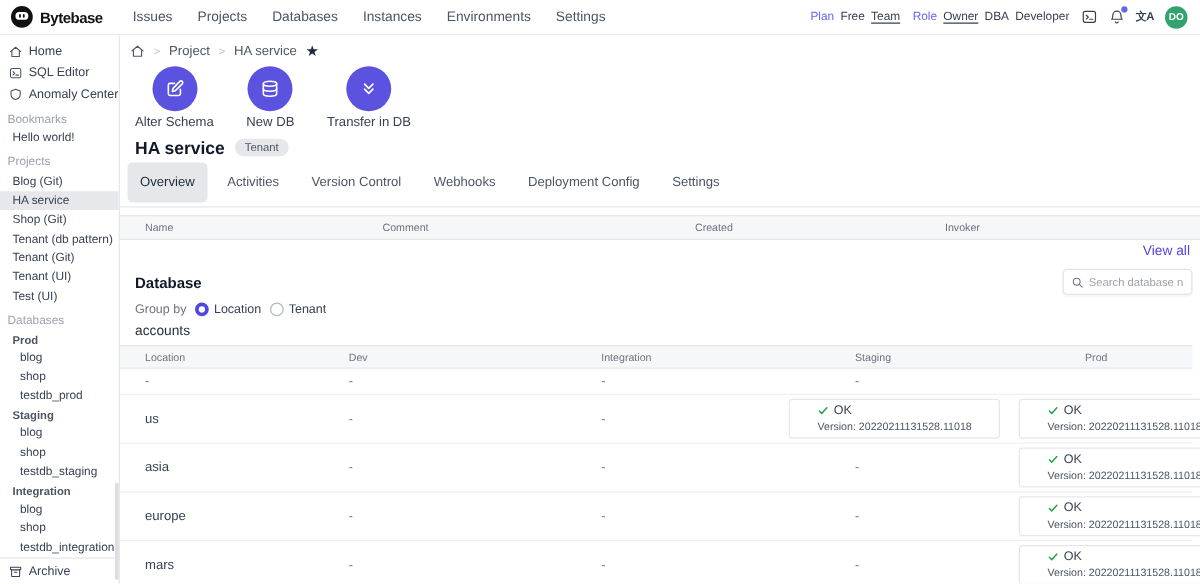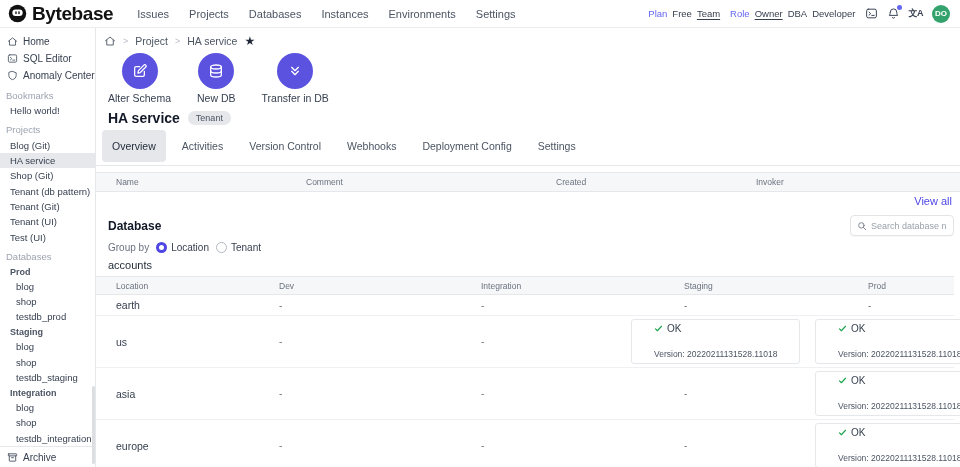--- a/index.html
+++ b/index.html
@@ -9,21 +9,21 @@
     --header-band:#f6f7f8;
   }
   *{box-sizing:border-box; margin:0; padding:0;}
   html,body{width:960px; height:467px; overflow:hidden; background:#fff;
     font-family:"Liberation Sans","DejaVu Sans",sans-serif; color:var(--text); font-size:10.5px;}
   svg{display:block;}
 
   
   header{height:28px; display:flex; align-items:center; padding:0 10px 0 8px; border-bottom:1px solid #ececee; background:#fff;}
   .brand{display:flex; align-items:center; gap:5px;}
-  .brand-name{font-size:19px; font-weight:bold; color:#111; letter-spacing:-0.4px;}
+  .brand-name{font-size:12px; font-weight:bold; color:#111; letter-spacing:-0.4px;}
   #nav-menu{display:flex; gap:20px; margin-left:24px; font-size:11px; color:#4b5563;}
   .nav-item{cursor:pointer;}
   .nav-right{margin-left:auto; display:flex; align-items:center; gap:9px;}
   #nav-meta{display:flex; gap:10px; font-size:9.5px; color:#374151;}
   .meta-group{display:flex; gap:5px; align-items:center;}
   .meta-item.accent{color:var(--nav-accent);}
   .meta-item.und{text-decoration:underline; text-underline-offset:2px;}
   .icon-btn{position:relative; color:#374151; cursor:pointer;}
   .bell-dot{position:absolute; top:-2px; right:-2px; width:5px; height:5px; border-radius:50%; background:var(--notification-dot);}
   .lang{font-size:9px; font-weight:bold; color:#374151; letter-spacing:-0.5px;}
@@ -92,21 +92,21 @@
   .db-header{display:grid; grid-template-columns:163px 202px 203px 184px 1fr; background:var(--header-band); border-top:1px solid var(--border); border-bottom:1px solid var(--border); padding:3.5px 0;}
   .trow{display:grid; grid-template-columns:163px 202px 203px 184px 1fr; align-items:center; border-bottom:1px solid #eef0f2; cursor:pointer;}
   .trow.short{height:21px;}
   .tc{padding-left:20px; white-space:nowrap;}
   .tc.name{font-size:10.5px; color:#374151;}
   .tc.dash{color:var(--text-mid); font-size:10px;}
   .okcell{padding-left:0;}
   .okbox{display:inline-block; margin:3px 0 3px -33px; border:1px solid var(--border); border-radius:3px; background:#fff; padding:3px 22px 4px;}
   .okline{display:flex; align-items:center; gap:4px; font-size:10px; color:#374151;}
   .okline svg{flex-shrink:0;}
-  .ver{margin-top:15px; font-size:8.5px; color:#4b5563; white-space:nowrap;}
+  .ver{margin-top:2px; font-size:8.5px; color:#4b5563; white-space:nowrap;}
 </style>
 </head>
 <body>
 
 <header>
   <div class="brand">
     <span>
       <svg width="19" height="19" viewBox="0 0 24 24">
         <circle cx="12" cy="12" r="11" fill="#111"></circle>
         <path d="M5.2 16.5 L4.2 20.5 L8.8 18.2 Z" fill="#111"></path>
@@ -326,21 +326,20 @@
     <div class="db-table">
       <div class="db-header" id="db-cols">
           <span class="th">Location</span>
           <span class="th">Dev</span>
           <span class="th">Integration</span>
           <span class="th">Staging</span>
           <span class="th">Prod</span>
         </div>
       <div id="db-body">
           <div class="trow short">
-            <span class="tc name">earth</span>
             <span class="tc dash">-</span>
             <span class="tc dash">-</span>
             <span class="tc dash">-</span>
             <span class="tc dash">-</span>
           </div>
           <div class="trow">
             <span class="tc name">us</span>
             <span class="tc dash">-</span>
             <span class="tc dash">-</span>
             <span class="tc okcell"><div class="okbox"><div class="okline">

